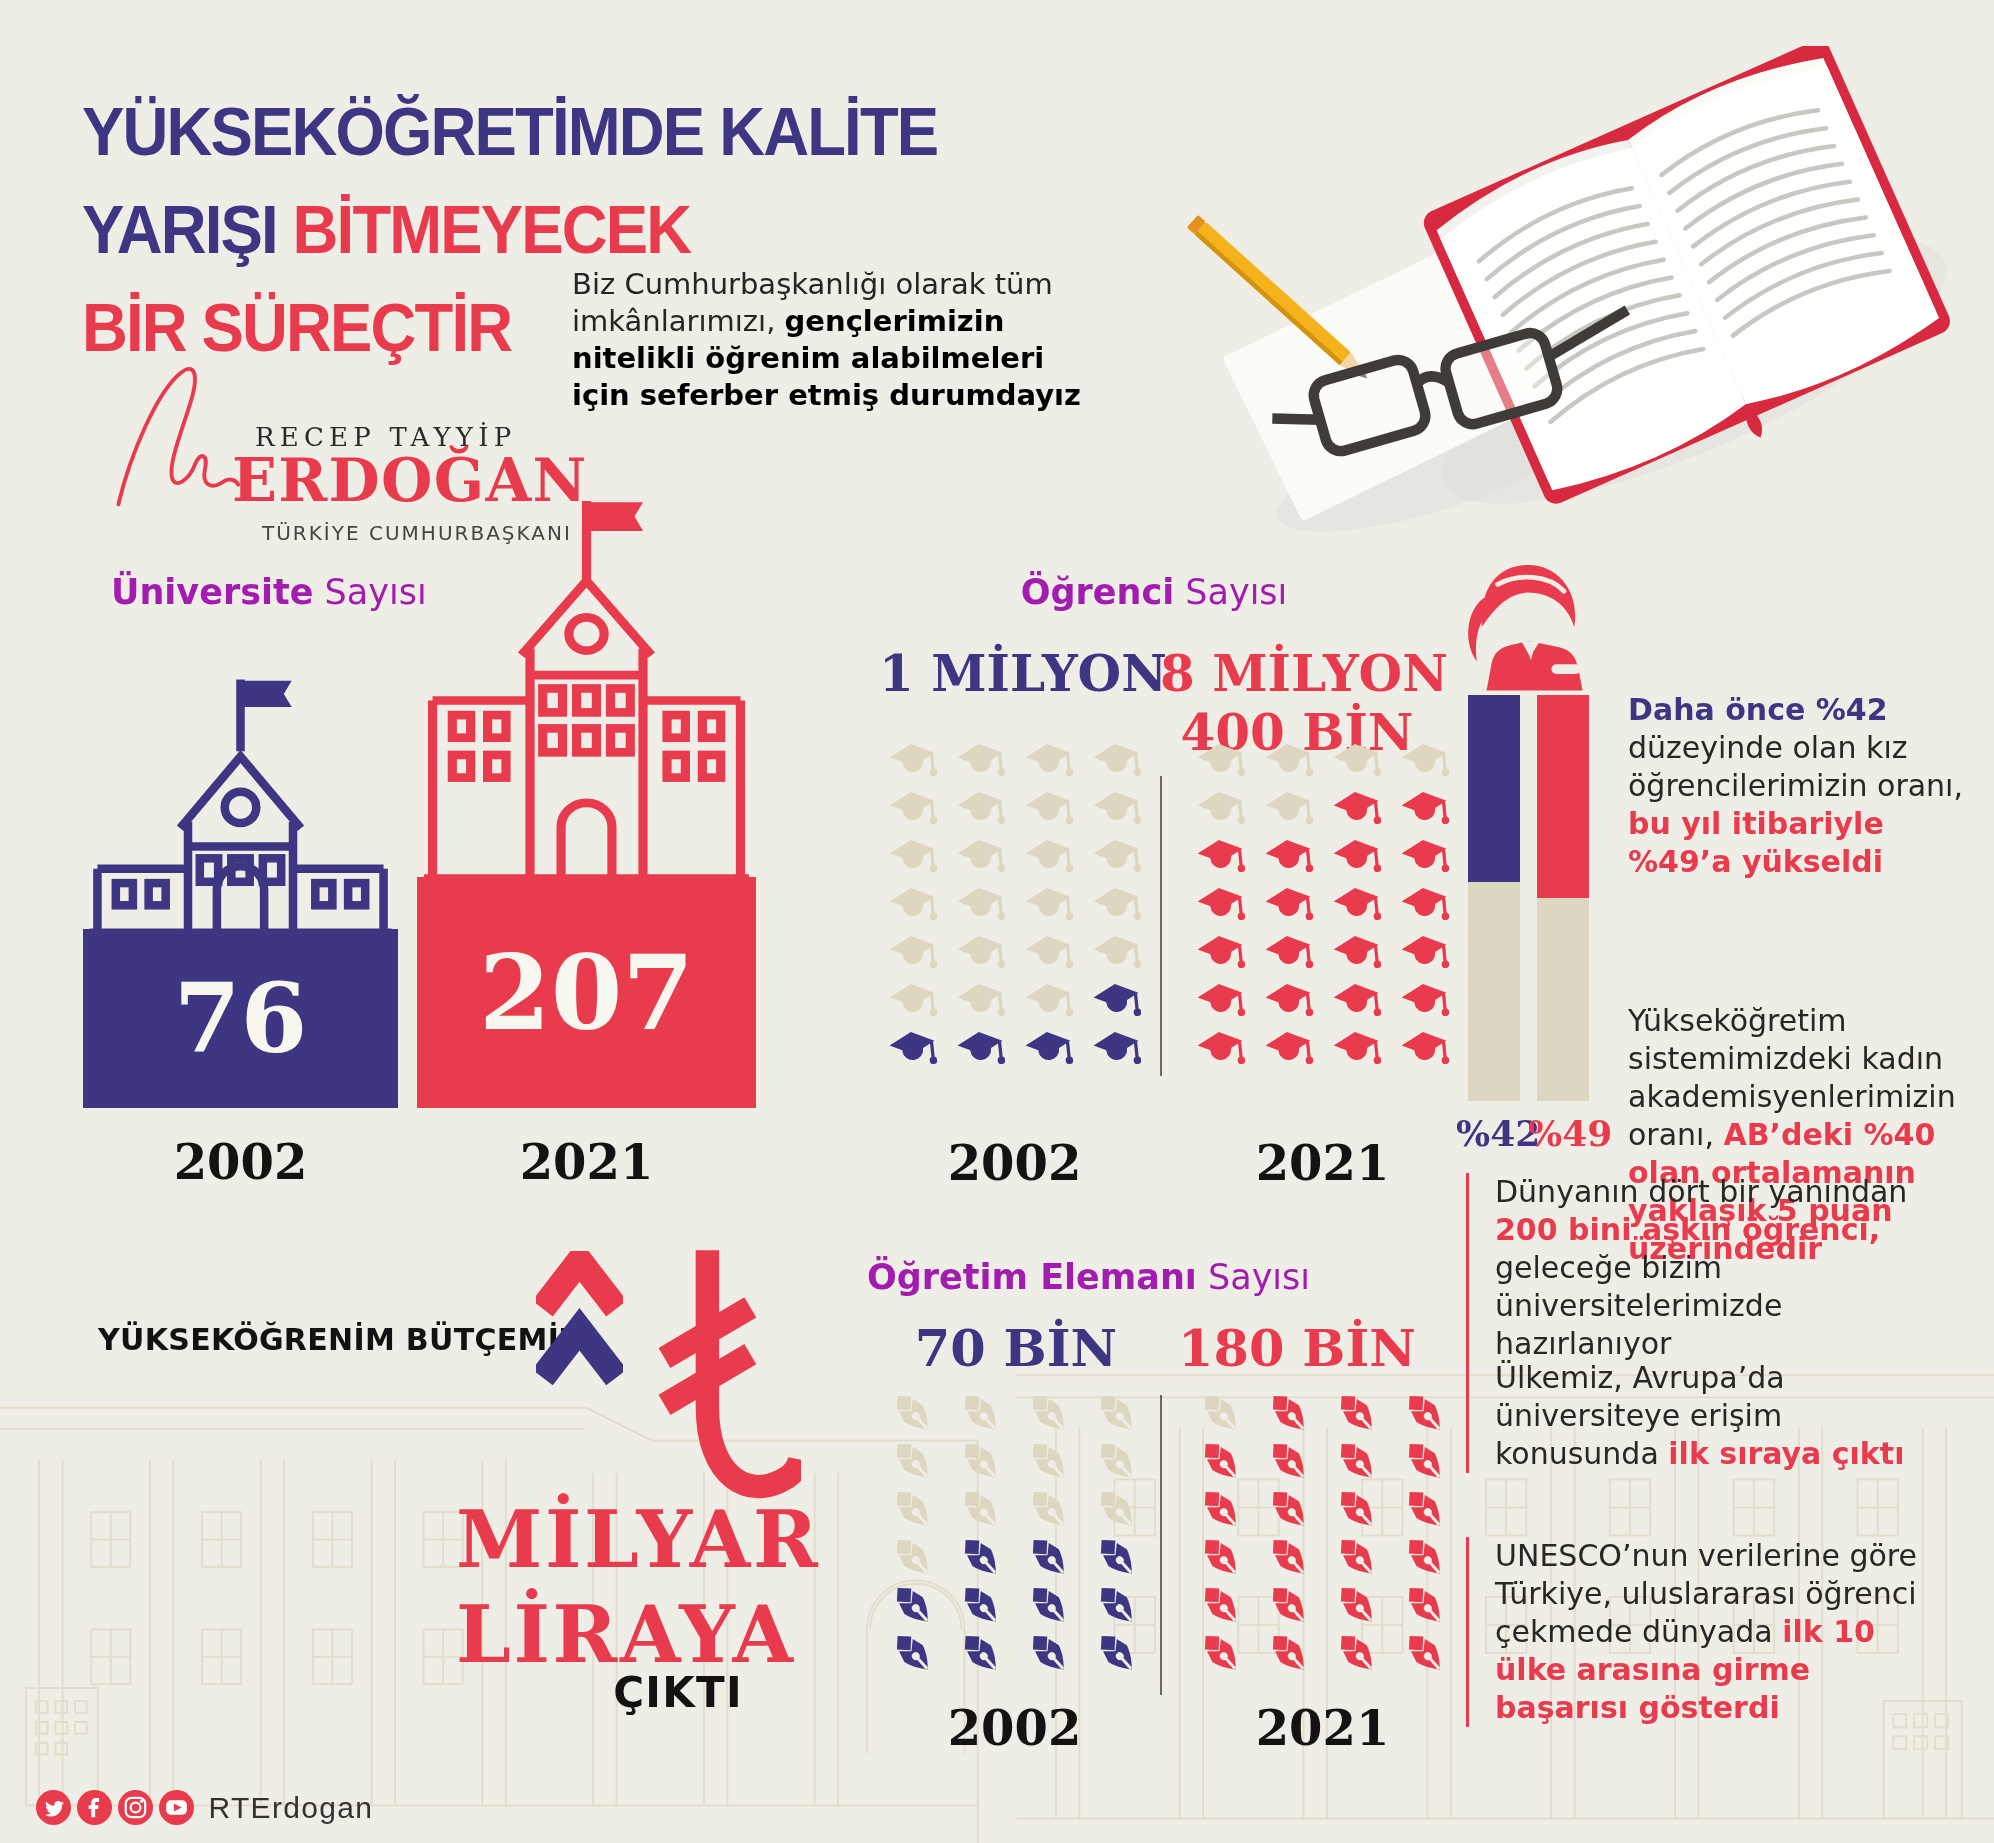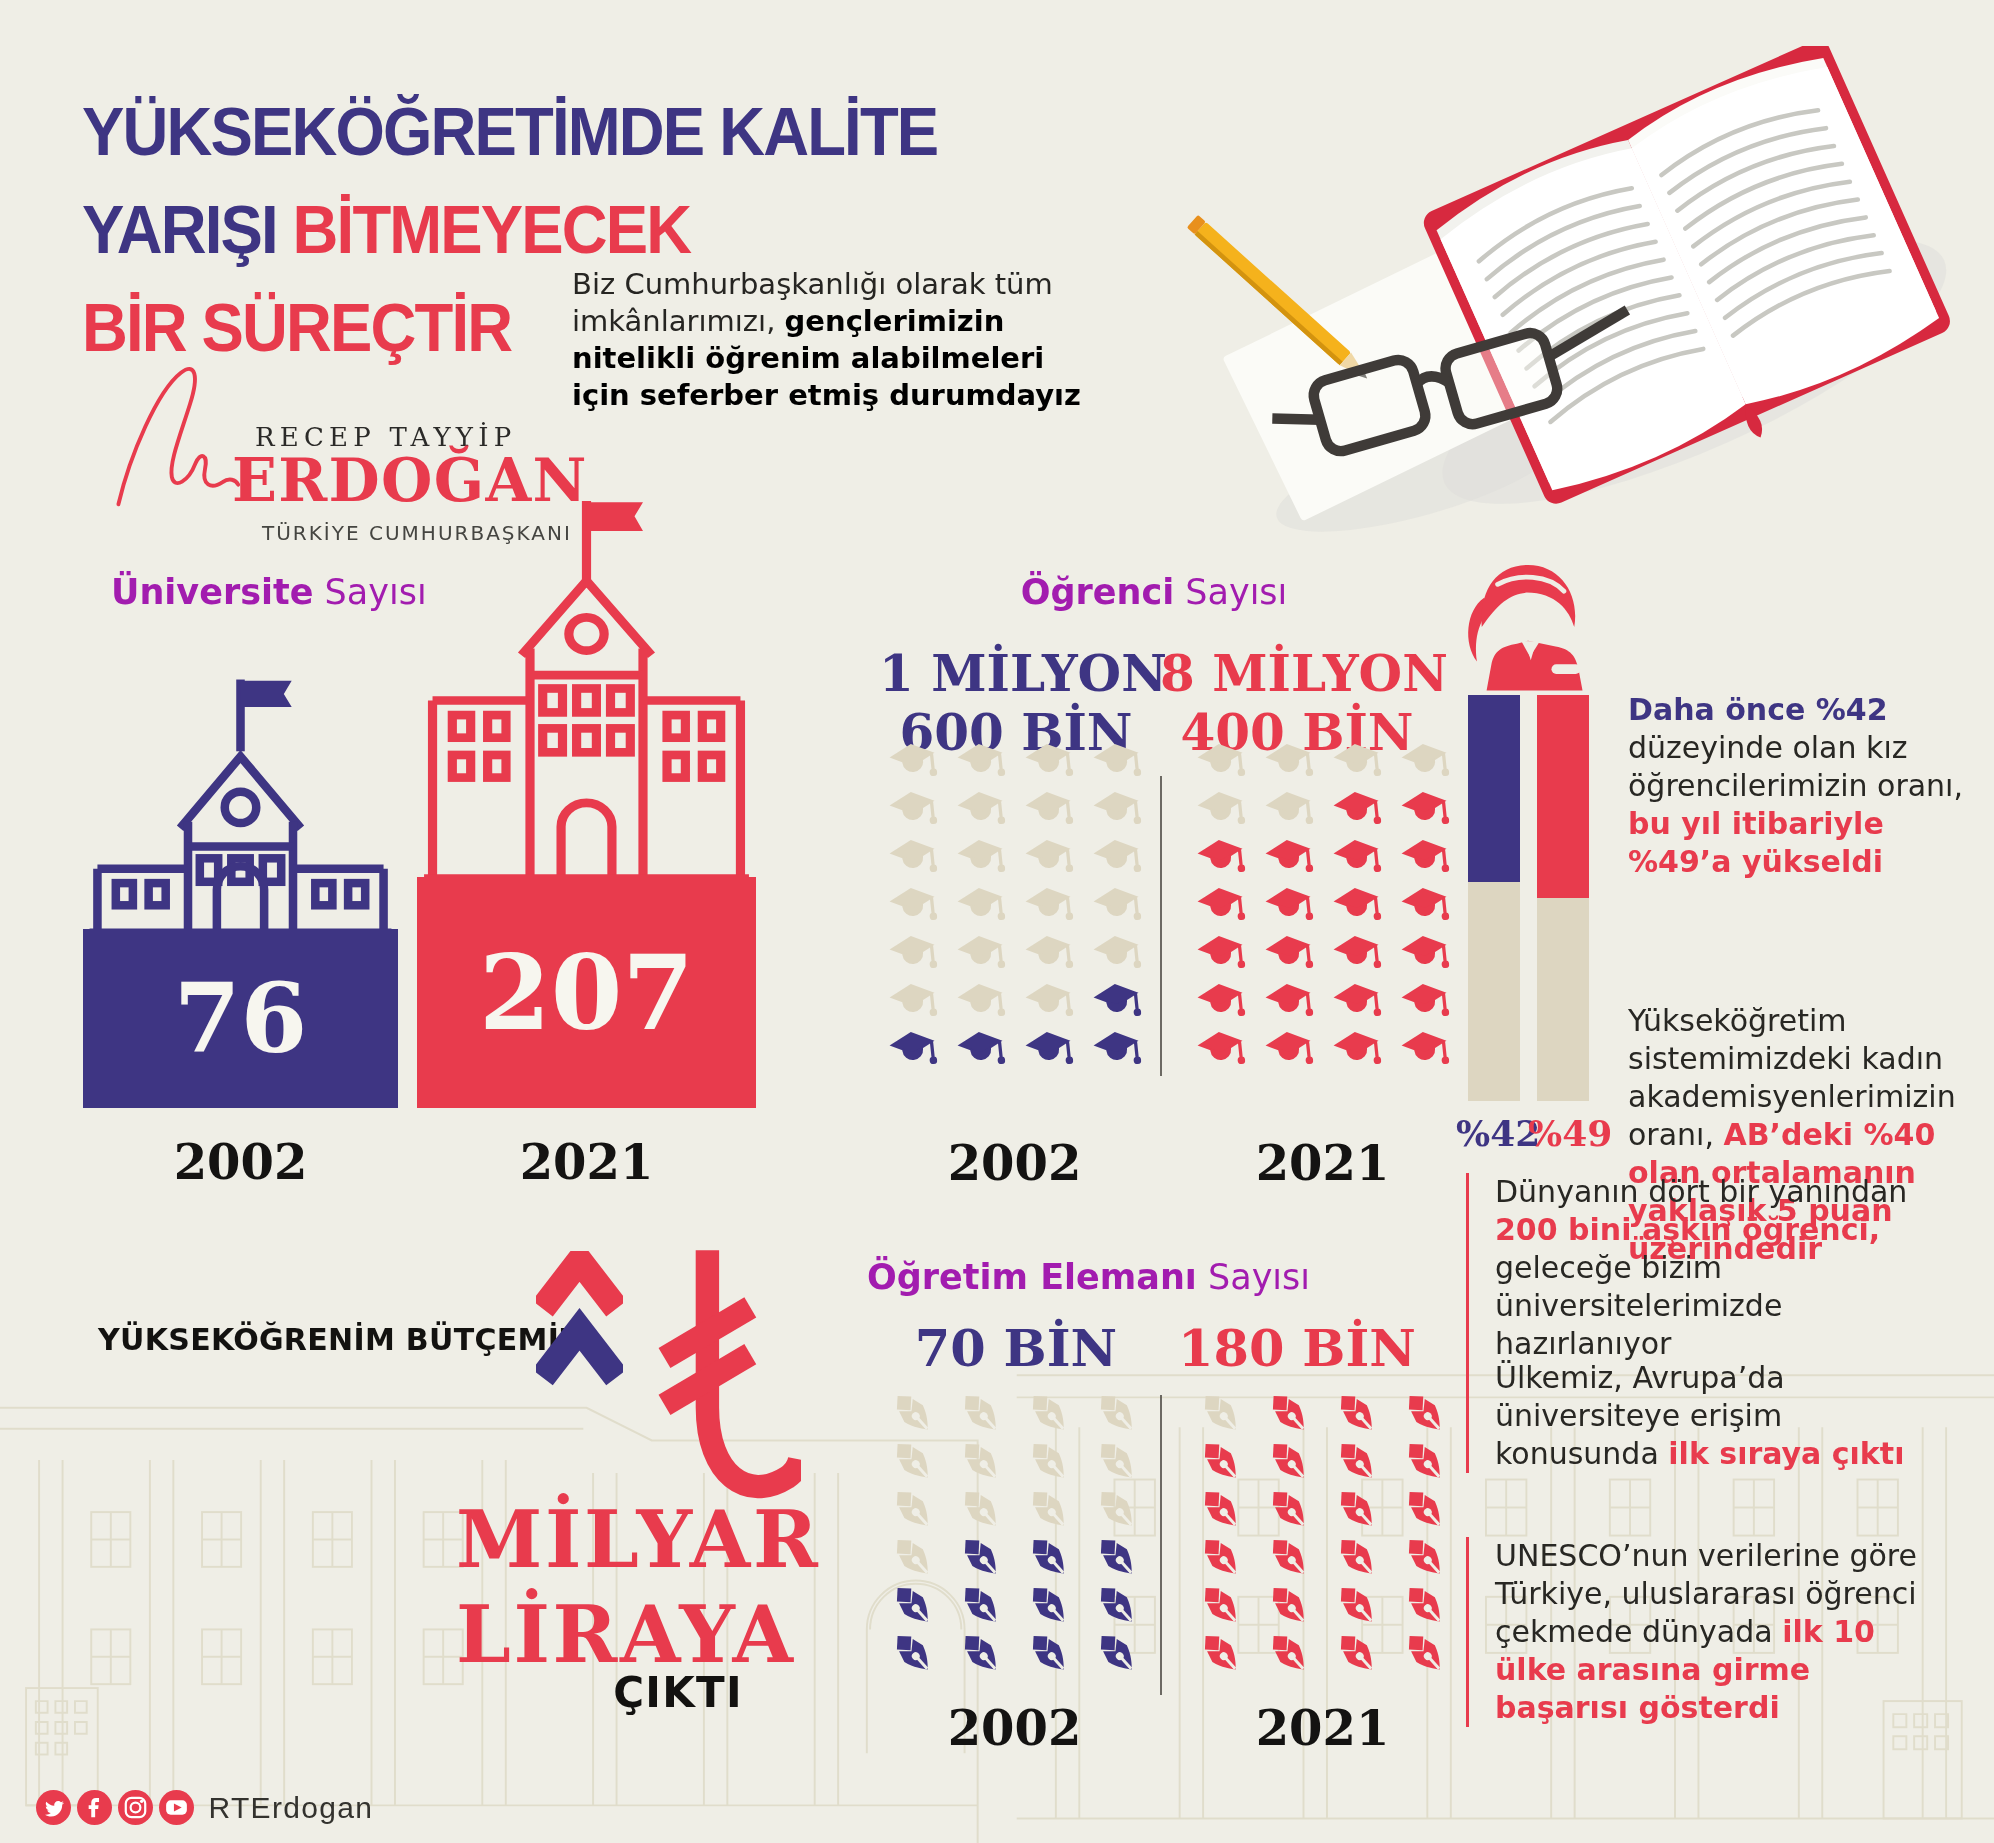--- a/index.html
+++ b/index.html
@@ -308,21 +308,20 @@
     <span class="uni-num" style="font-size:103px">207</span>
   </div>
   <div class="abs year" style="left:417px;top:1134px;width:339px">2021</div>
 
   <div class="abs sec-heading" style="left:867px;top:572px;width:574px;text-align:center">
     <span class="hb">Öğrenci</span><span> Sayısı</span>
   </div>
 
   <div class="abs bignum" style="left:879px;top:644px;width:274px;font-size:50px;line-height:59px;color:var(--purple)">
     <div>1 MİLYON</div>
-      <div>600 BİN</div>
   </div>
   <div class="abs bignum" style="left:1160px;top:644px;width:274px;font-size:50px;line-height:59px;color:var(--red)">
     <div>8 MİLYON</div>
       <div>400 BİN</div>
   </div>
 
   <div class="abs icon-grid cap-grid" style="left:879px;top:740px">
       <span class="cell" style="color: rgb(221, 214, 193);">
         <svg class="glyph" viewBox="0 0 100 100" aria-hidden="true">
           <use href="#icon-cap"></use>

